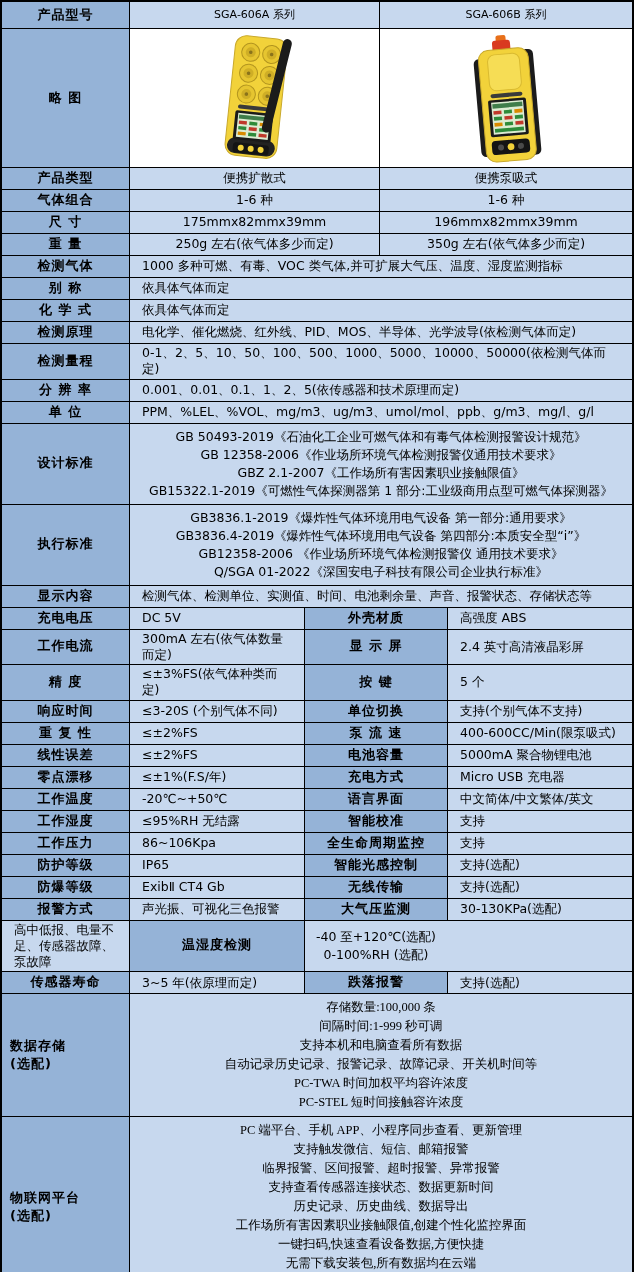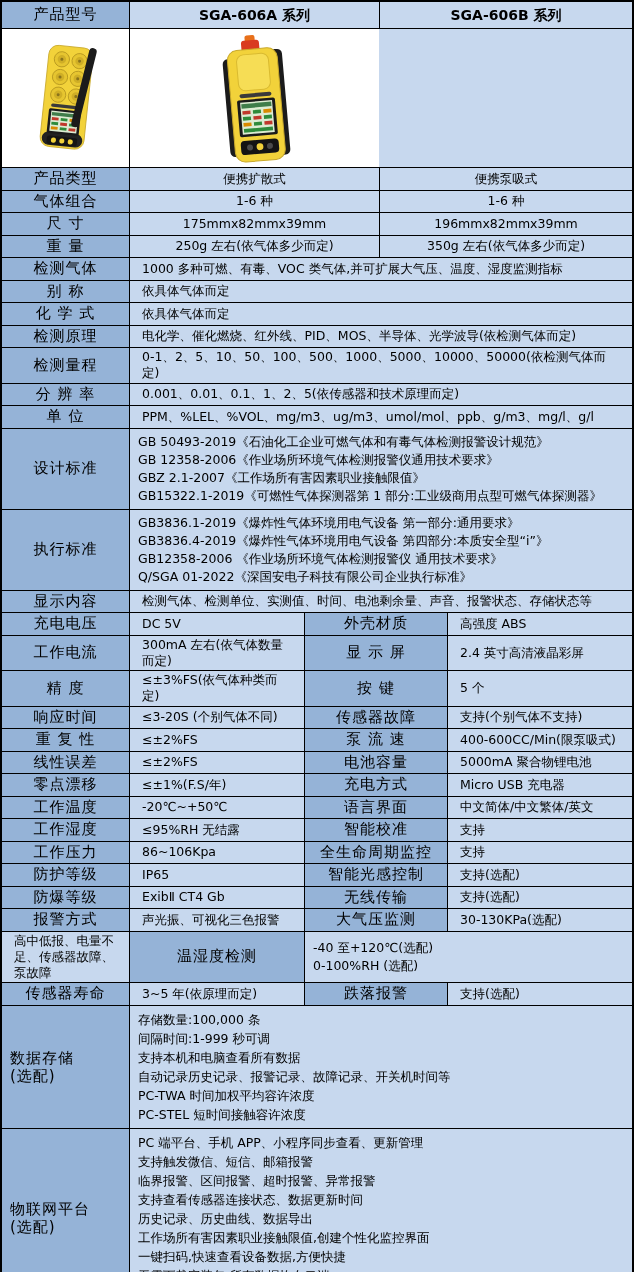--- a/index.html
+++ b/index.html
@@ -8,43 +8,44 @@
   #spec-table { width:634px; border:2px solid #000; background:var(--value_bg,#c7d8ee); }
   .row { display:grid; }
   .row + .row { border-top:1px solid #000; }
   .cols3 { grid-template-columns:127px 250px 1fr; }
   .cols2 { grid-template-columns:127px 1fr; }
   .cols4 { grid-template-columns:127px 175px 143px 1fr; }
   .cell { min-height:21px; display:flex; align-items:center; justify-content:center;
           text-align:center; font-size:12.5px; line-height:1.3; padding:1px 4px;
           background:var(--value_bg,#c7d8ee); }
   .cell + .cell { border-left:1px solid #000; }
-  .label { background:var(--label_bg,#95b3d7); font-weight:normal; font-size:15px; letter-spacing:1px; }
-  .head  { font-weight:bold; font-size:14px; }
+  .label { background:var(--label_bg,#95b3d7); font-weight:bold; font-size:13px; letter-spacing:1px; }
+  .head  { font-weight:normal; font-size:11px; }
   .left  { justify-content:flex-start; text-align:left; padding:1px 12px; }
-  .multi { flex-direction:column; align-items:flex-start; justify-content:center; padding:4px 8px; }
+  .multi { flex-direction:column; align-items:center; justify-content:center; padding:4px 8px; }
   .multi .line { line-height:18px; white-space:nowrap; }
-  .multi.wide .line { line-height:19px; }
+  .multi.wide .line { line-height:19px;font-family:Liberation Serif, serif; }
   .label.multi { align-items:flex-start; }
   .label.multi .line { line-height:18px; }
   .h-header .cell { min-height:26px; }
   .h-sketch .cell { min-height:138px; }
   .img-cell { background:#ffffff; padding:0; }
   svg { display:block; }
 </style>
 </head>
 <body>
 
 <div id="spec-table">
     <div class="row cols3 h-header">
       <div class="cell label">产品型号</div>
       <div class="cell head">SGA-606A 系列</div>
       <div class="cell head">SGA-606B 系列</div>
     </div>
     <div class="row cols3 h-sketch">
+      <div class="cell label">略  图</div>
       <div class="cell img-cell">
 <svg width="150" height="134" viewBox="0 0 150 134">
   <g transform="rotate(6 75 67)">
     <rect x="50" y="6" width="52" height="120" rx="11" fill="#f2d23a" stroke="#c9a92c"></rect>
     <rect x="52" y="108" width="48" height="16" rx="8" fill="#222222"></rect>
     <g>
       <circle cx="66" cy="22" r="9" fill="#e6c530" stroke="#b3951f"></circle>
               <circle cx="66" cy="22" r="5" fill="#cfae26"></circle>
               <circle cx="66" cy="22" r="1.8" fill="#8a731b"></circle>
       <circle cx="87" cy="22" r="9" fill="#e6c530" stroke="#b3951f"></circle>
@@ -203,21 +204,21 @@
     </div>
     <div class="row cols4">
       <div class="cell label">精  度</div>
       <div class="cell left">≤±3%FS(依气体种类而定)</div>
       <div class="cell label">按  键</div>
       <div class="cell left">5 个</div>
     </div>
     <div class="row cols4">
       <div class="cell label">响应时间</div>
       <div class="cell left">≤3-20S (个别气体不同)</div>
-      <div class="cell label">传感器故障</div>
+      <div class="cell label">单位切换</div>
       <div class="cell left">支持(个别气体不支持)</div>
     </div>
     <div class="row cols4">
       <div class="cell label">重 复 性</div>
       <div class="cell left">≤±2%FS</div>
       <div class="cell label">泵 流 速</div>
       <div class="cell left">400-600CC/Min(限泵吸式)</div>
     </div>
     <div class="row cols4">
       <div class="cell label">线性误差</div>

